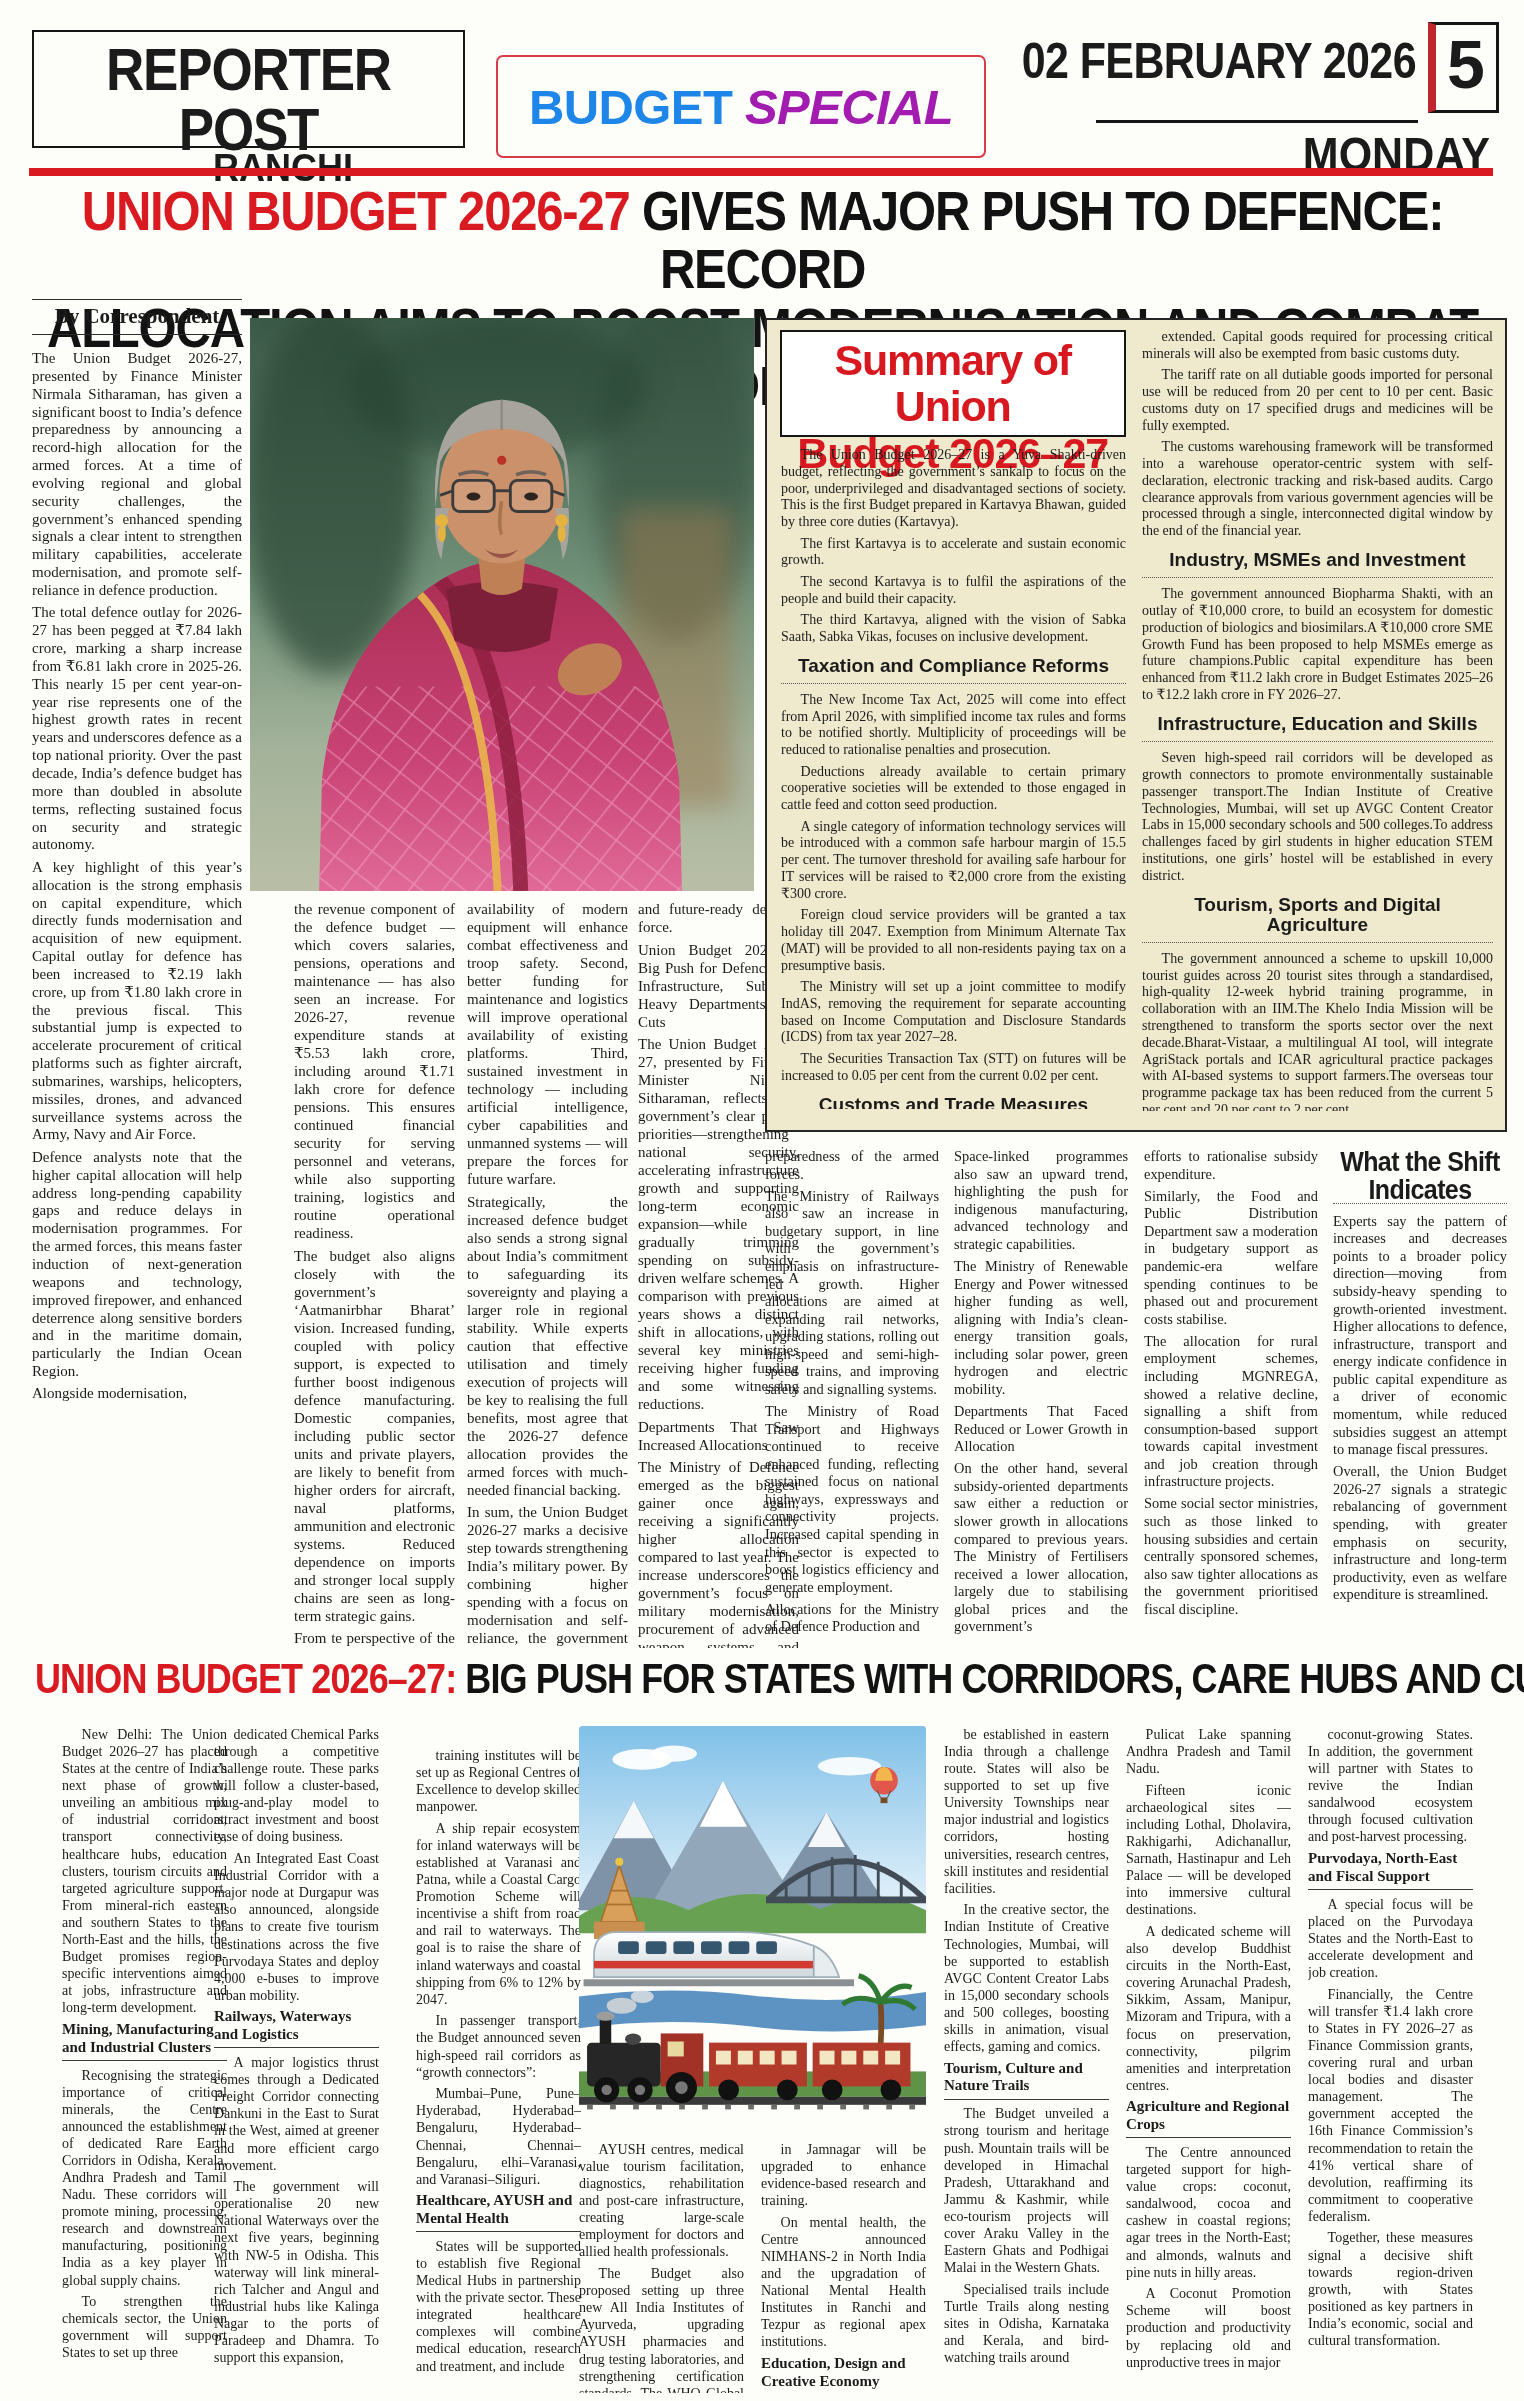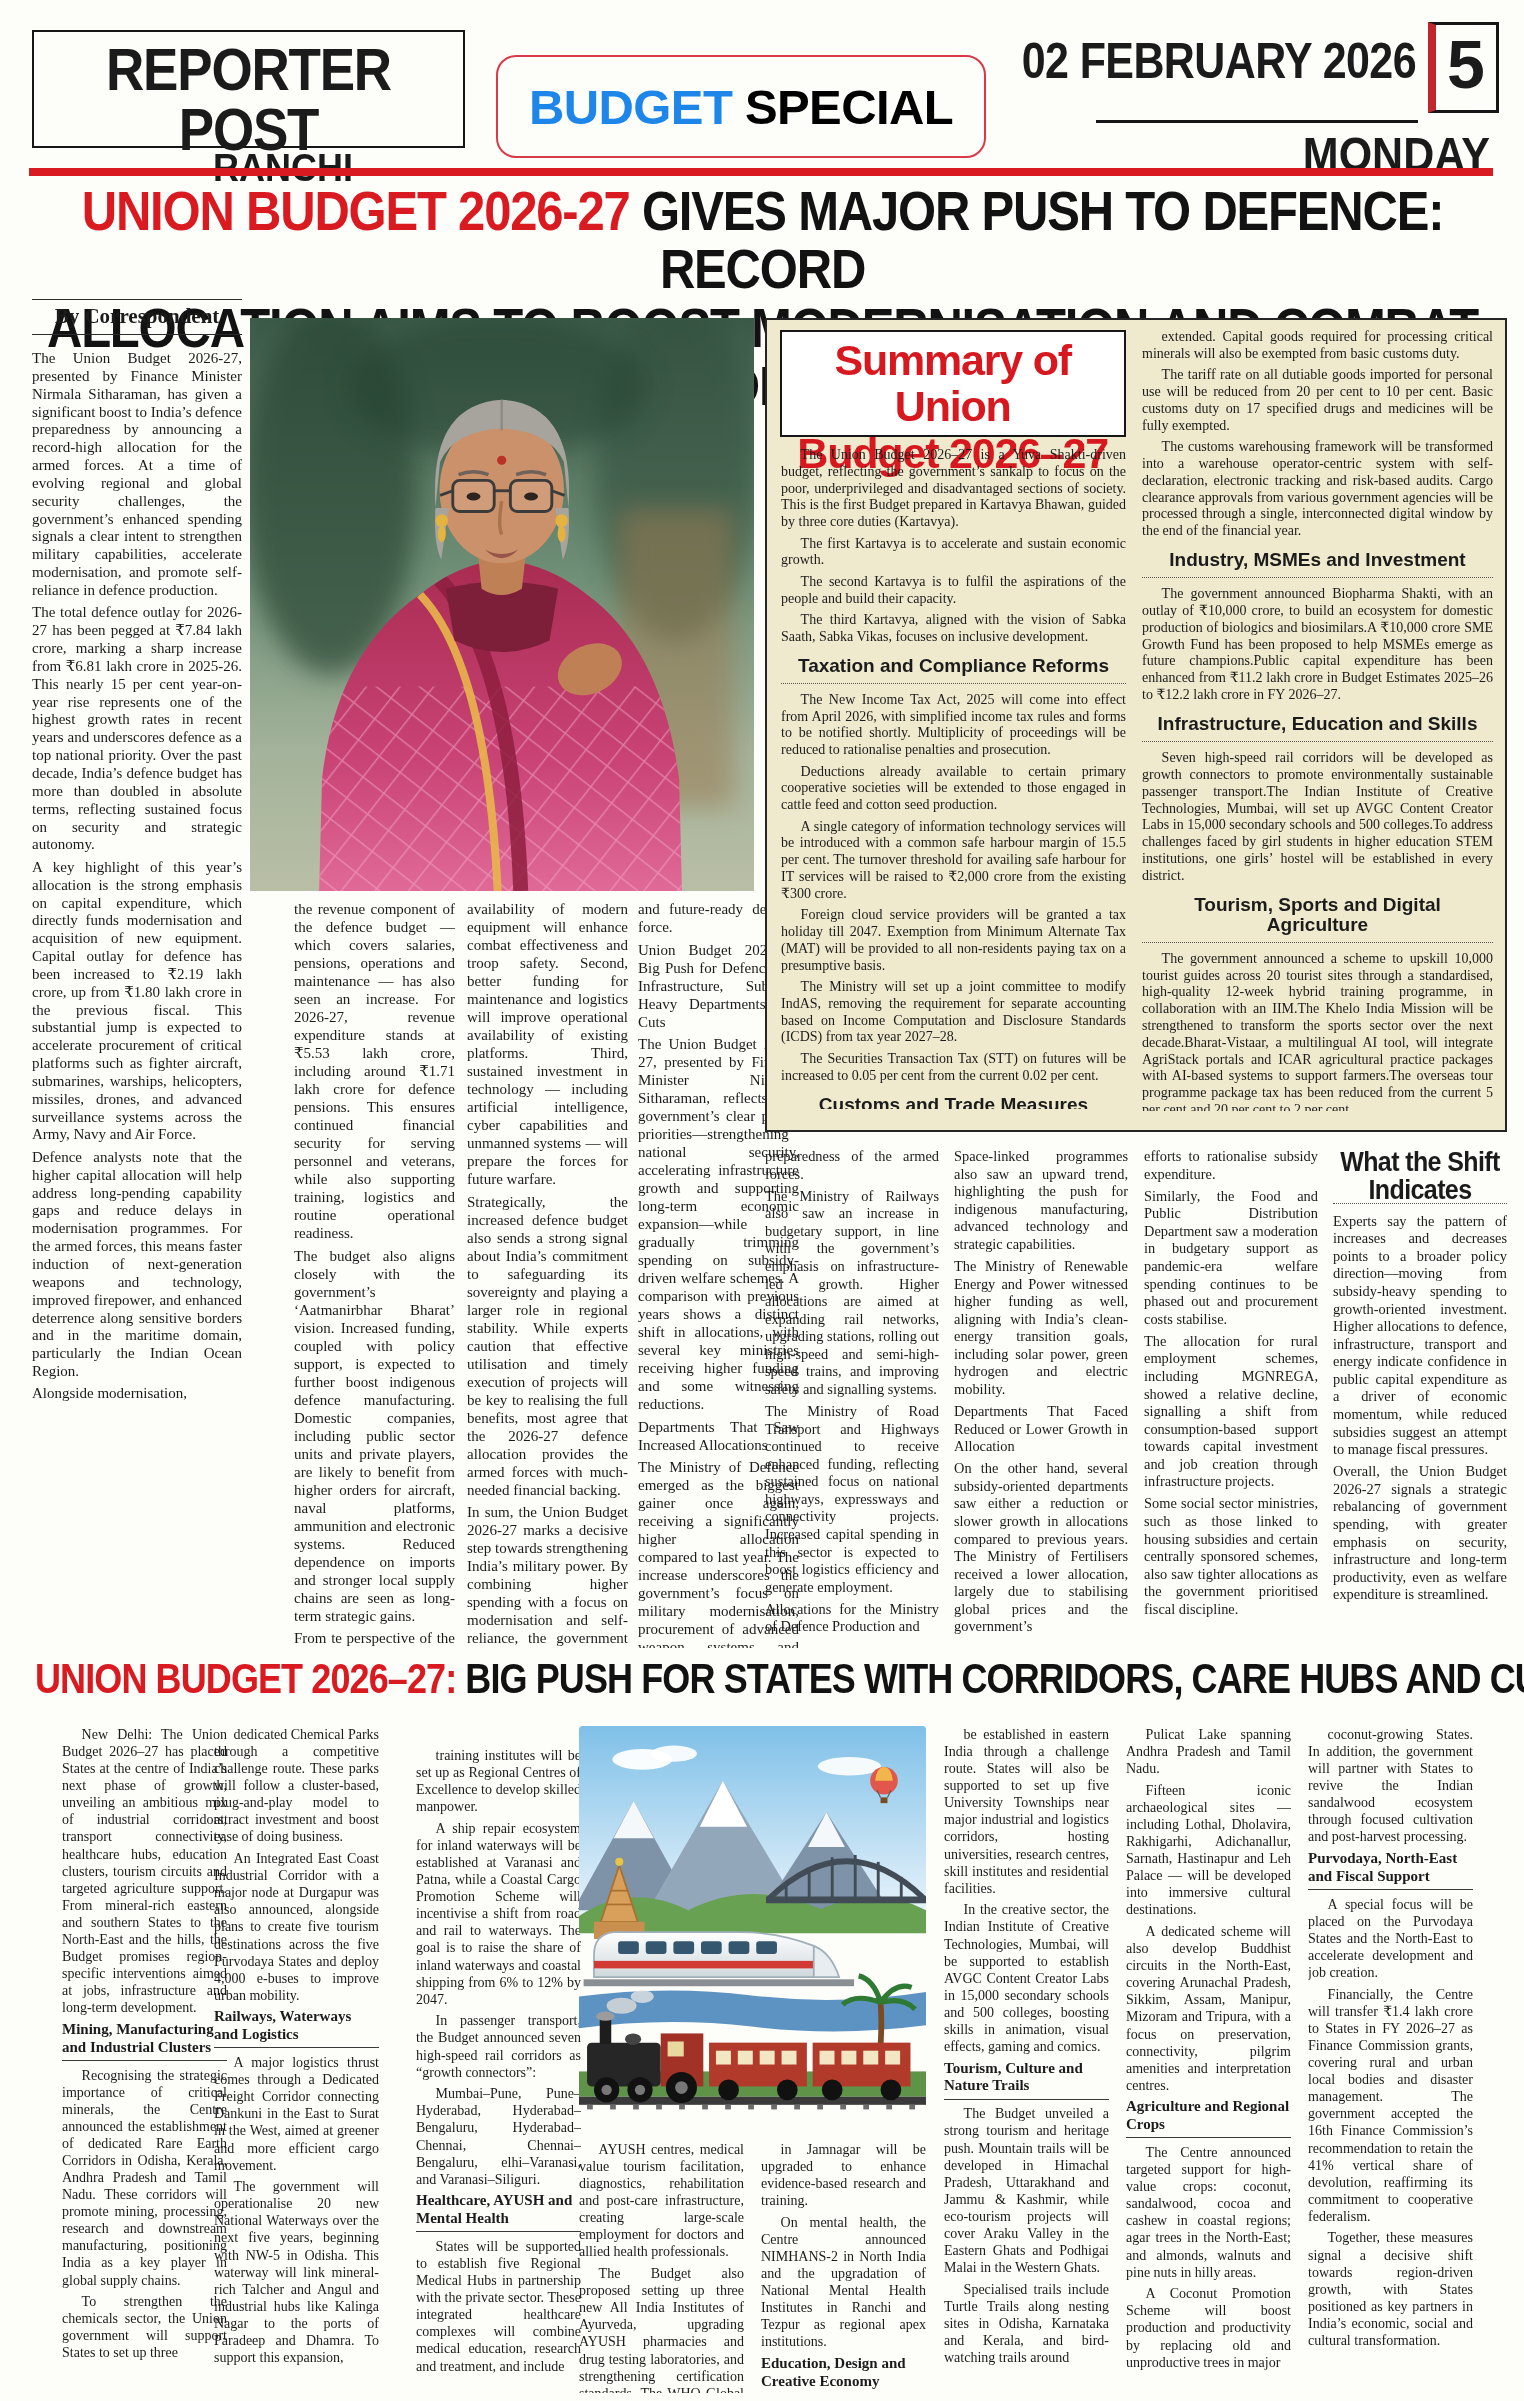--- a/index.html
+++ b/index.html
@@ -4,23 +4,23 @@
 <style>
   html,body{margin:0;padding:0;background:#e8e8e4;}
   #page{
     position:relative;width:1525px;height:2401px;background:#fdfdfa;
     font-family:"Liberation Serif","DejaVu Serif",serif;color:#1b1b1b;overflow:hidden;
   }
   
   .masthead-box{position:absolute;left:32px;top:30px;width:429px;height:114px;border:2.9px solid #161616;text-align:center;}
   .masthead-title{font-family:"Liberation Sans","DejaVu Sans",sans-serif;font-weight:700;font-size:53px;letter-spacing:-1.2px;line-height:1.0;margin-top:8px;transform:scaleY(1.12);transform-origin:top;}
   .masthead-city{font-family:"Liberation Sans","DejaVu Sans",sans-serif;font-weight:700;font-size:36px;letter-spacing:0px;line-height:1.0;margin-top:3.5px;padding-left:69px;transform:scaleY(1.1);}
-  .special-box{position:absolute;left:496px;top:55px;width:486px;height:99px;border:2.3px solid #d93a47;border-radius:20px;display:flex;align-items:center;justify-content:center;font-family:"Liberation Sans","DejaVu Sans",sans-serif;font-weight:700;font-size:49px;letter-spacing:-0.6px;transform-origin:center;}
+  .special-box{position:absolute;left:496px;top:55px;width:486px;height:99px;border:2.3px solid #d93a47;border-radius:7px;display:flex;align-items:center;justify-content:center;font-family:"Liberation Sans","DejaVu Sans",sans-serif;font-weight:700;font-size:49px;letter-spacing:-0.6px;transform-origin:center;}
   .special-blue{color:#1d86e8;margin-right:12.7px;}
-  .special-black{color:#000000;}
+  .special-black{color:#a21caf;font-style:italic;}
   .issue-date{position:absolute;left:1013px;top:33px;width:403px;text-align:right;font-family:"Liberation Sans","DejaVu Sans",sans-serif;font-weight:700;font-size:43px;letter-spacing:-0.6px;transform:scaleY(1.15);transform-origin:top;}
   .pagenum-box{position:absolute;left:1428px;top:22px;width:60px;height:85px;border:3.5px solid #161616;border-left:8px solid #c0272d;text-align:center;font-family:"Liberation Sans","DejaVu Sans",sans-serif;font-weight:700;font-size:68px;line-height:78px;}
   .date-rule{position:absolute;left:1096px;top:120px;width:322px;height:2.9px;background:#161616;}
   .day-label{position:absolute;left:1093px;top:128px;width:397px;text-align:right;font-family:"Liberation Sans","DejaVu Sans",sans-serif;font-weight:700;font-size:43px;letter-spacing:0px;transform:scaleY(1.1);transform-origin:top;}
   .red-bar{position:absolute;left:29px;top:168px;width:1464px;height:8px;background:#da1a21;}
   
   .main-headline{position:absolute;left:32px;top:183px;width:1461px;text-align:center;font-family:"Liberation Sans","DejaVu Sans",sans-serif;font-weight:700;font-size:49px;letter-spacing:-1.2px;line-height:1.06;transform:scaleY(1.12);transform-origin:top;}
   .hl-red{color:#da1a21;}
   .hl-black{color:#121212;}
   

